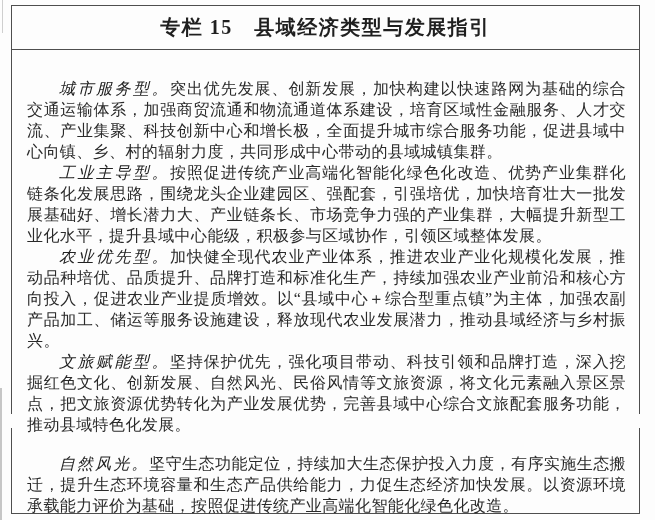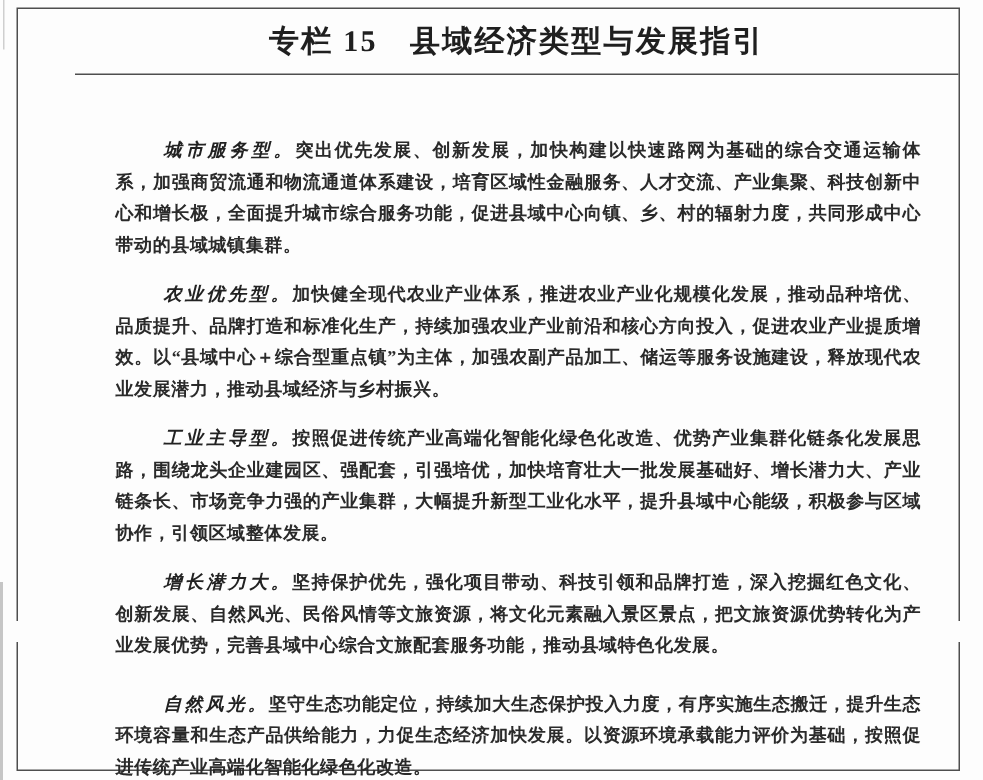--- a/index.html
+++ b/index.html
@@ -17,48 +17,46 @@
   }
   .panel {
     position: absolute;
     left: 11px;
     top: 5px;
     width: 629px;
     height: 509px;
     border: 1px solid #4e4e4e;
     background: #fdfdfd;
     box-sizing: border-box;
-    padding-left: 38px;
   }
   .title-bar {
     height: 43px;
     border-bottom: 1px solid #4e4e4e;
     display: flex;
     align-items: center;
     justify-content: center;
   }
   .title-text {
     font-weight: bold;
     font-size: 20px;
     letter-spacing: 1.5px;
     color: #1f1f1f;
     white-space: pre;
   }
   .panel-body {
     padding: 28px 13px 0 15px;
   }
   p.para {
-    margin: 12px;
-    font-size: 12px;
+    margin: 0;
+    font-size: 16px;
     line-height: 21px;
     text-align: justify;
     text-indent: 32px;
     color: #2a2a2a;
     letter-spacing: 0.4px;
-    font-weight: bold;
   }
   p.para-last {
     margin-top: 18px;
   }
   .lead {
     font-style: italic;
     letter-spacing: 2px;
     color: #222222;
   }
   
@@ -107,25 +105,25 @@
   <div class="panel">
 
     <div class="title-bar">
       <span class="title-text">专栏 15　县域经济类型与发展指引</span>
     </div>
 
     <div class="panel-body">
 
       <p class="para"><span class="lead">城市服务型。</span><span>突出优先发展、创新发展，加快构建以快速路网为基础的综合交通运输体系，加强商贸流通和物流通道体系建设，培育区域性金融服务、人才交流、产业集聚、科技创新中心和增长极，全面提升城市综合服务功能，促进县域中心向镇、乡、村的辐射力度，共同形成中心带动的县域城镇集群。</span></p>
 
+      <p class="para"><span class="lead">工业主导型。</span><span>按照促进传统产业高端化智能化绿色化改造、优势产业集群化链条化发展思路，围绕龙头企业建园区、强配套，引强培优，加快培育壮大一批发展基础好、增长潜力大、产业链条长、市场竞争力强的产业集群，大幅提升新型工业化水平，提升县域中心能级，积极参与区域协作，引领区域整体发展。</span></p>
+
       <p class="para"><span class="lead">农业优先型。</span><span>加快健全现代农业产业体系，推进农业产业化规模化发展，推动品种培优、品质提升、品牌打造和标准化生产，持续加强农业产业前沿和核心方向投入，促进农业产业提质增效。以“县域中心＋综合型重点镇”为主体，加强农副产品加工、储运等服务设施建设，释放现代农业发展潜力，推动县域经济与乡村振兴。</span></p>
 
-      <p class="para"><span class="lead">工业主导型。</span><span>按照促进传统产业高端化智能化绿色化改造、优势产业集群化链条化发展思路，围绕龙头企业建园区、强配套，引强培优，加快培育壮大一批发展基础好、增长潜力大、产业链条长、市场竞争力强的产业集群，大幅提升新型工业化水平，提升县域中心能级，积极参与区域协作，引领区域整体发展。</span></p>
-
-      <p class="para"><span class="lead">增长潜力大。</span><span>坚持保护优先，强化项目带动、科技引领和品牌打造，深入挖掘红色文化、创新发展、自然风光、民俗风情等文旅资源，将文化元素融入景区景点，把文旅资源优势转化为产业发展优势，完善县域中心综合文旅配套服务功能，推动县域特色化发展。</span></p>
+      <p class="para"><span class="lead">文旅赋能型。</span><span>坚持保护优先，强化项目带动、科技引领和品牌打造，深入挖掘红色文化、创新发展、自然风光、民俗风情等文旅资源，将文化元素融入景区景点，把文旅资源优势转化为产业发展优势，完善县域中心综合文旅配套服务功能，推动县域特色化发展。</span></p>
 
       <p class="para para-last"><span class="lead">自然风光。</span><span>坚守生态功能定位，持续加大生态保护投入力度，有序实施生态搬迁，提升生态环境容量和生态产品供给能力，力促生态经济加快发展。以资源环境承载能力评价为基础，按照促进传统产业高端化智能化绿色化改造。</span></p>
 
     </div>
 
     <div class="seam-left"></div>
     <div class="seam-right"></div>
 
   </div>
 

